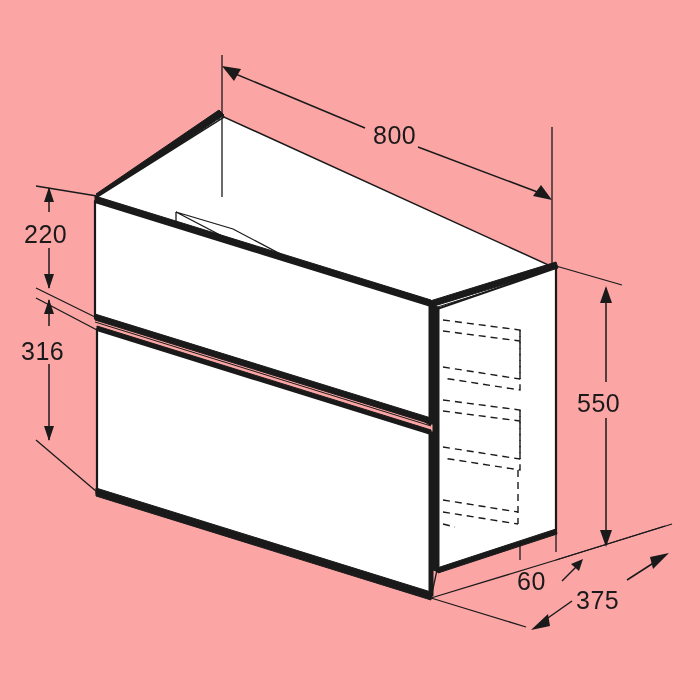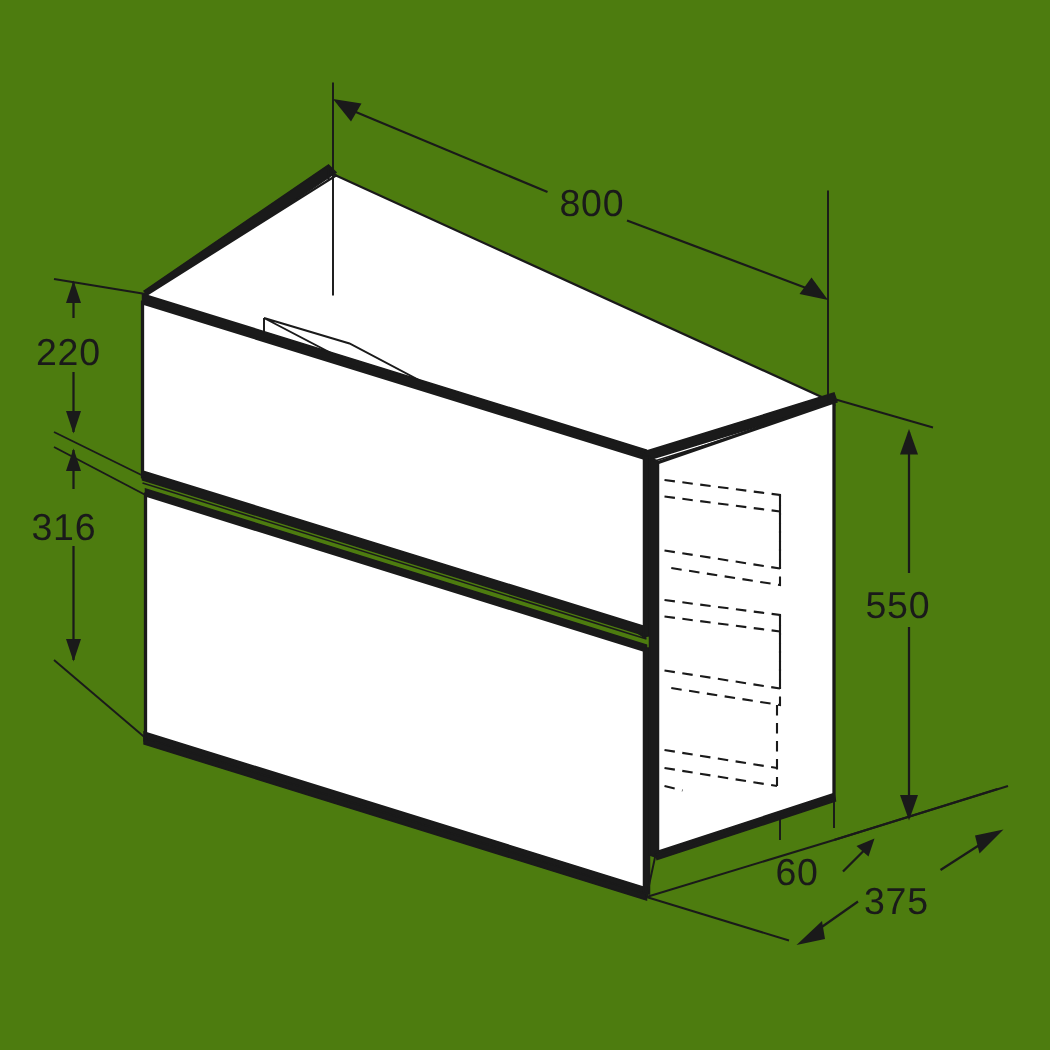--- a/index.html
+++ b/index.html
@@ -10,21 +10,21 @@
   body {
     width: 700px;
     height: 700px;
     overflow: hidden;
     font-family: "Liberation Sans", sans-serif;
   }
   #drawing-root {
     position: relative;
     width: 700px;
     height: 700px;
-    background: #4d7c0f;
+    background: #fca5a5;
     text-decoration: underline;
   }
   svg#technical-drawing {
     display: block;
     width: 700px;
     height: 700px;
   }
   .body-face {
     fill: #ffffff;
     stroke: #1a1a1a;

